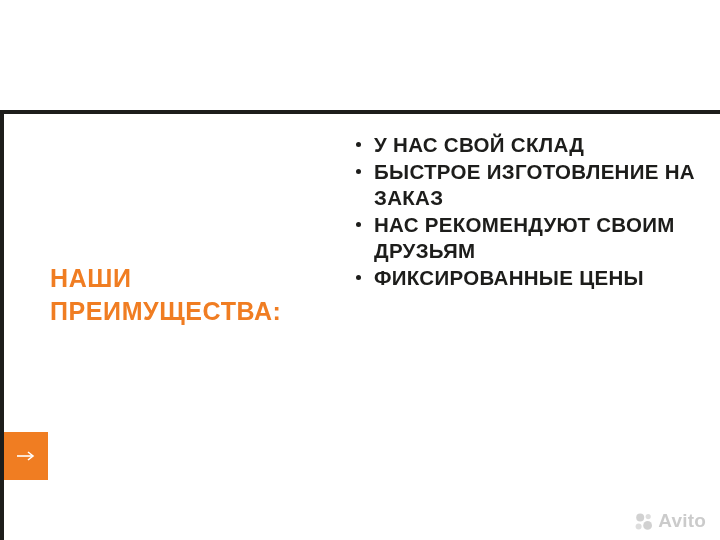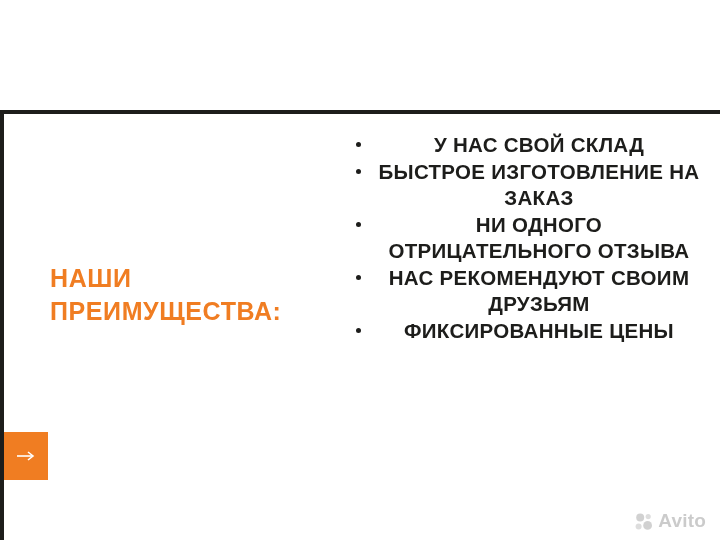--- a/index.html
+++ b/index.html
@@ -59,21 +59,20 @@
   }
   .bullets {
     position: absolute;
     left: 352px;
     top: 132px;
     width: 352px;
     margin: 0;
     padding: 0;
     list-style: none;
     color: #1d1d1b;
-    text-align: center;
   }
   .bullets li {
     position: relative;
     padding-left: 22px;
     margin-bottom: 1px;
     font-size: 20.5px;
     font-weight: bold;
     line-height: 1.27;
     letter-spacing: 0.3px;
     text-transform: uppercase;
@@ -131,21 +130,20 @@
 
   <div class="top-band"></div>
   <div class="top-rule"></div>
   <div class="left-rule"></div>
 
   <div class="title">Наши преимущества:</div>
 
   <ul class="bullets">
     <li>У нас свой склад</li>
     <li>Быстрое изготовление на заказ</li>
-    <li>Ни одного отрицательного отзыва</li>
     <li>Нас рекомендуют своим друзьям</li>
     <li>Фиксированные цены</li>
   </ul>
 
   <div class="arrow-btn">
     <span>
       <svg width="20" height="12" viewBox="0 0 20 12" aria-hidden="true">
         <path d="M1 6 H16" stroke="#ffffff" stroke-width="1.6" fill="none"></path>
         <path d="M12 2 L17 6 L12 10" stroke="#ffffff" stroke-width="1.6" fill="none"></path>
       </svg>

